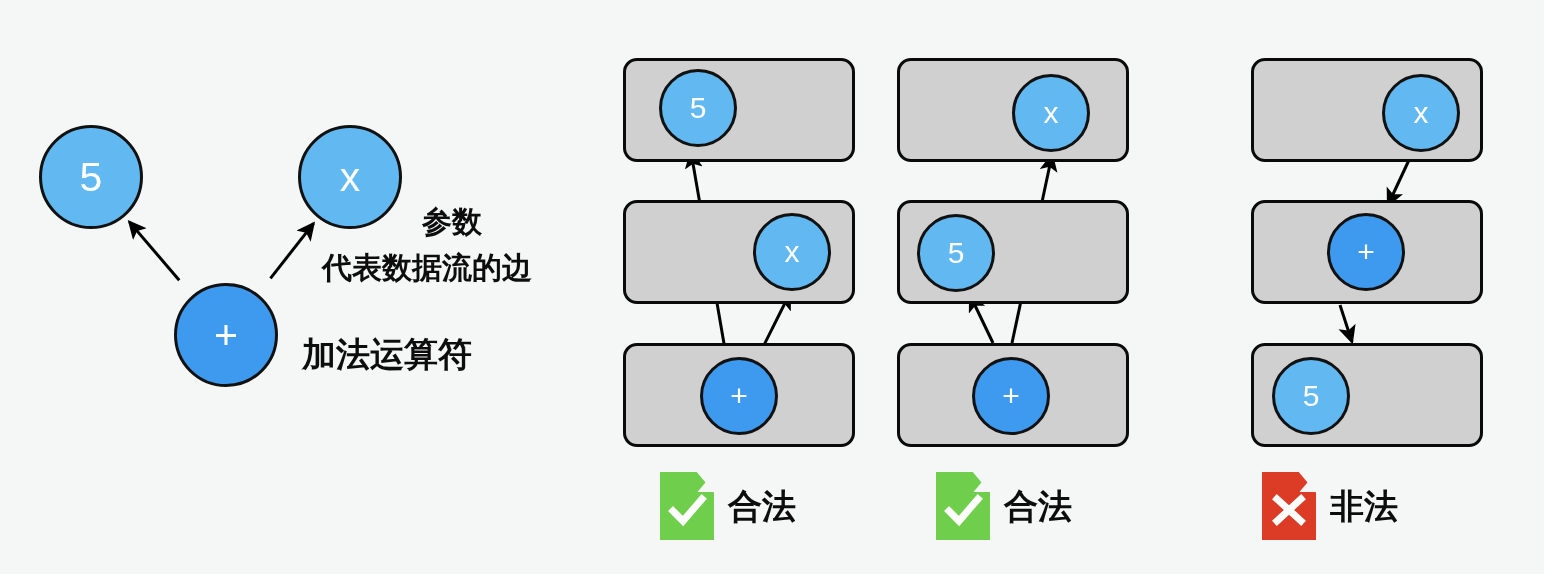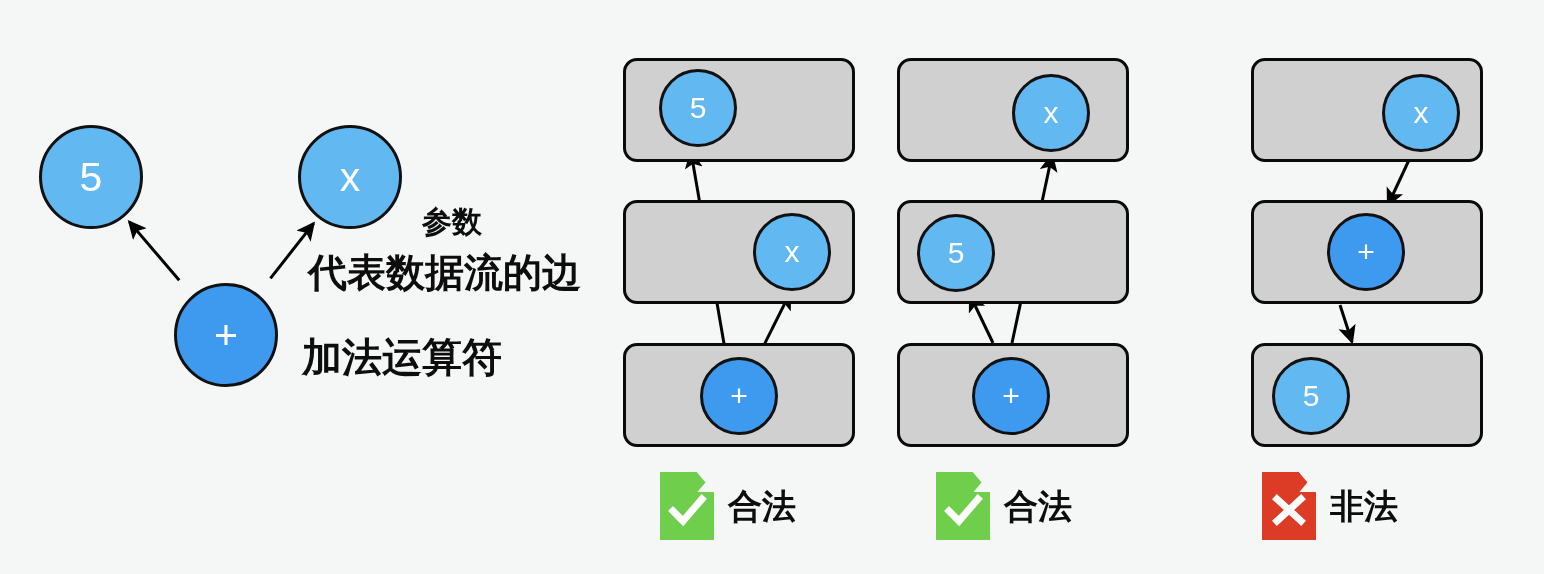--- a/index.html
+++ b/index.html
@@ -132,22 +132,22 @@
         </div>
         <div class="node-circle node-param" style="left: 298px; top: 125px; width: 104px; height: 104px; font-size: 41px;">
           <span>x</span>
         </div>
         <div class="node-circle node-op" style="left: 174px; top: 283px; width: 104px; height: 104px; font-size: 41px;">
           <span>+</span>
         </div>
       </div>
     <div id="legend-labels">
         <div class="legend-label" style="left: 422px; top: 160px; font-size: 30px; margin-top: 47px;">参数</div>
-        <div class="legend-label" style="left: 308px; top: 253px; font-size: 39px;">代表数据流的边</div>
-        <div class="legend-label" style="left: 302px; top: 337px; font-size: 40px;">加法运算符</div>
+        <div class="legend-label" style="left: 322px; top: 253px; font-size: 30px;">代表数据流的边</div>
+        <div class="legend-label" style="left: 302px; top: 337px; font-size: 34px;">加法运算符</div>
       </div>
   </div>
 
   <div id="columns-root">
       <div>
         <div class="gbox" style="left: 623px; top: 58px; width: 232px; height: 104px;"></div>
         <div class="node-circle node-param" style="left: 659px; top: 69px; width: 78px; height: 78px; font-size: 30px;">
           <span>5</span>
         </div>
         <div class="gbox" style="left: 623px; top: 200px; width: 232px; height: 104px;"></div>

